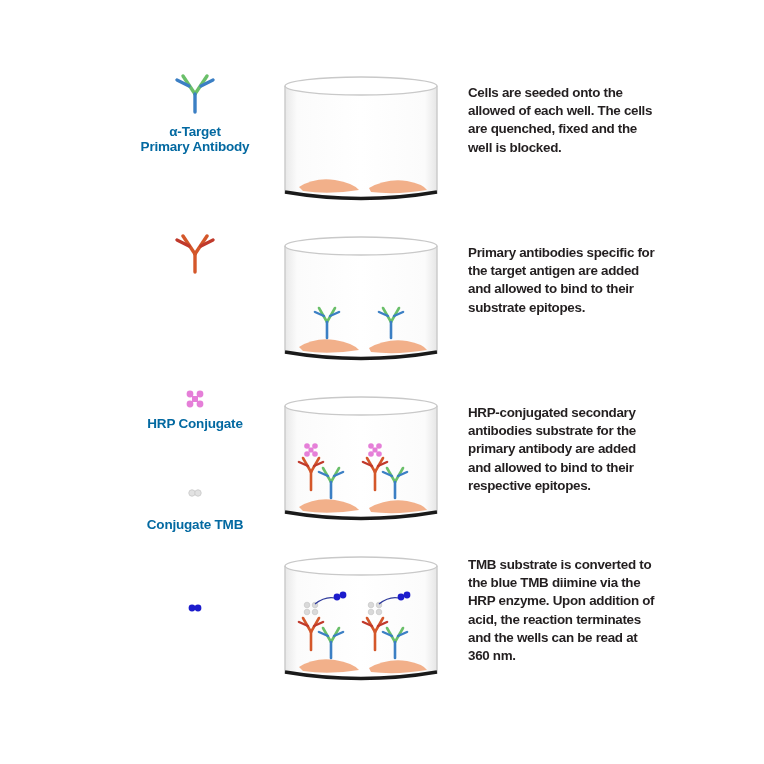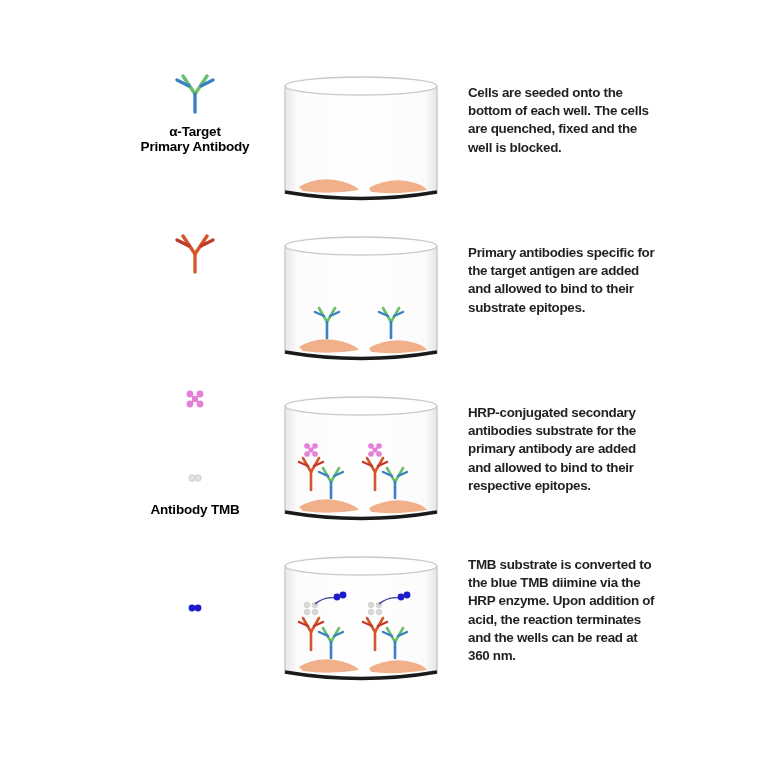--- a/index.html
+++ b/index.html
@@ -43,21 +43,21 @@
   }
   .legend-art {
     height: 62px;
     position: relative;
   }
   .legend-label {
     font-size: 13.5px;
     font-weight: bold;
     line-height: 15px;
     letter-spacing: -0.2px;
-    color: #000000;
+    color: #0369a1;
     white-space: pre-line;
   }
 
   
   .well-wrap {
     position: absolute;
     left: 277px;
     top: 12px;
     width: 170px;
     height: 132px;
@@ -131,21 +131,21 @@
 
           <g>
             <path d="M22 113 Q38 103 58 106 Q76 109 82 116 Q52 121 26 117 Z" fill="#f2b08a"></path>
             <path d="M92 114 Q110 104 130 107 Q146 110 150 116 Q120 121 94 118 Z" fill="#f2b08a"></path>
           </g>
           <path d="M8 118 Q84 131 160 118" fill="none" stroke="#1a1a1a" stroke-width="3.6"></path>
         </svg>
       </div>
     </div>
 
-    <div class="desc">Cells are seeded onto the bottom of each well. The cells are quenched, fixed and the well is blocked.</div>
+    <div class="desc">Cells are seeded onto the allowed of each well. The cells are quenched, fixed and the well is blocked.</div>
   </div>
 
   <div class="row" id="row-2">
 
     <div class="legend">
       <div class="legend-art">
         <svg class="art-svg" width="200" height="62" viewBox="0 0 200 62">
           <g stroke-linecap="round" fill="none">
             <path d="M88 14 L100 32" stroke="#d4572a" stroke-width="3.4"></path>
             <path d="M112 14 L100 32" stroke="#d4572a" stroke-width="3.4"></path>
@@ -207,30 +207,31 @@
         <svg class="art-svg" width="200" height="34" viewBox="0 0 200 34">
           <g fill="#e57fd8">
             <circle cx="95" cy="12" r="3.4"></circle>
             <circle cx="105" cy="12" r="3.4"></circle>
             <circle cx="95" cy="22" r="3.4"></circle>
             <circle cx="105" cy="22" r="3.4"></circle>
             <rect x="97" y="14" width="6" height="6" fill="#e57fd8"></rect>
           </g>
         </svg>
       </div>
+      <div class="legend-label">HRP Conjugate</div>
 
       <div class="legend-art" style="height:46px;margin-top:40px">
         <svg class="art-svg" width="200" height="46" viewBox="0 0 200 46">
           <g fill="#e2e2e2" stroke="#cfcfcf" stroke-width="1">
             <circle cx="97" cy="22" r="3.2"></circle>
             <circle cx="103" cy="22" r="3.2"></circle>
           </g>
         </svg>
       </div>
-      <div class="legend-label">Antibody TMB</div>
+      <div class="legend-label">Conjugate TMB</div>
     </div>
 
     <div class="well-wrap">
       <div class="well">
         <svg width="168" height="132" viewBox="0 0 168 132">
           <defs>
             <linearGradient id="wellGrad3" x1="0" y1="0" x2="1" y2="0">
               <stop offset="0" stop-color="#e8e8e8"></stop>
               <stop offset="0.08" stop-color="#fbfbfb"></stop>
               <stop offset="0.5" stop-color="#ffffff"></stop>

